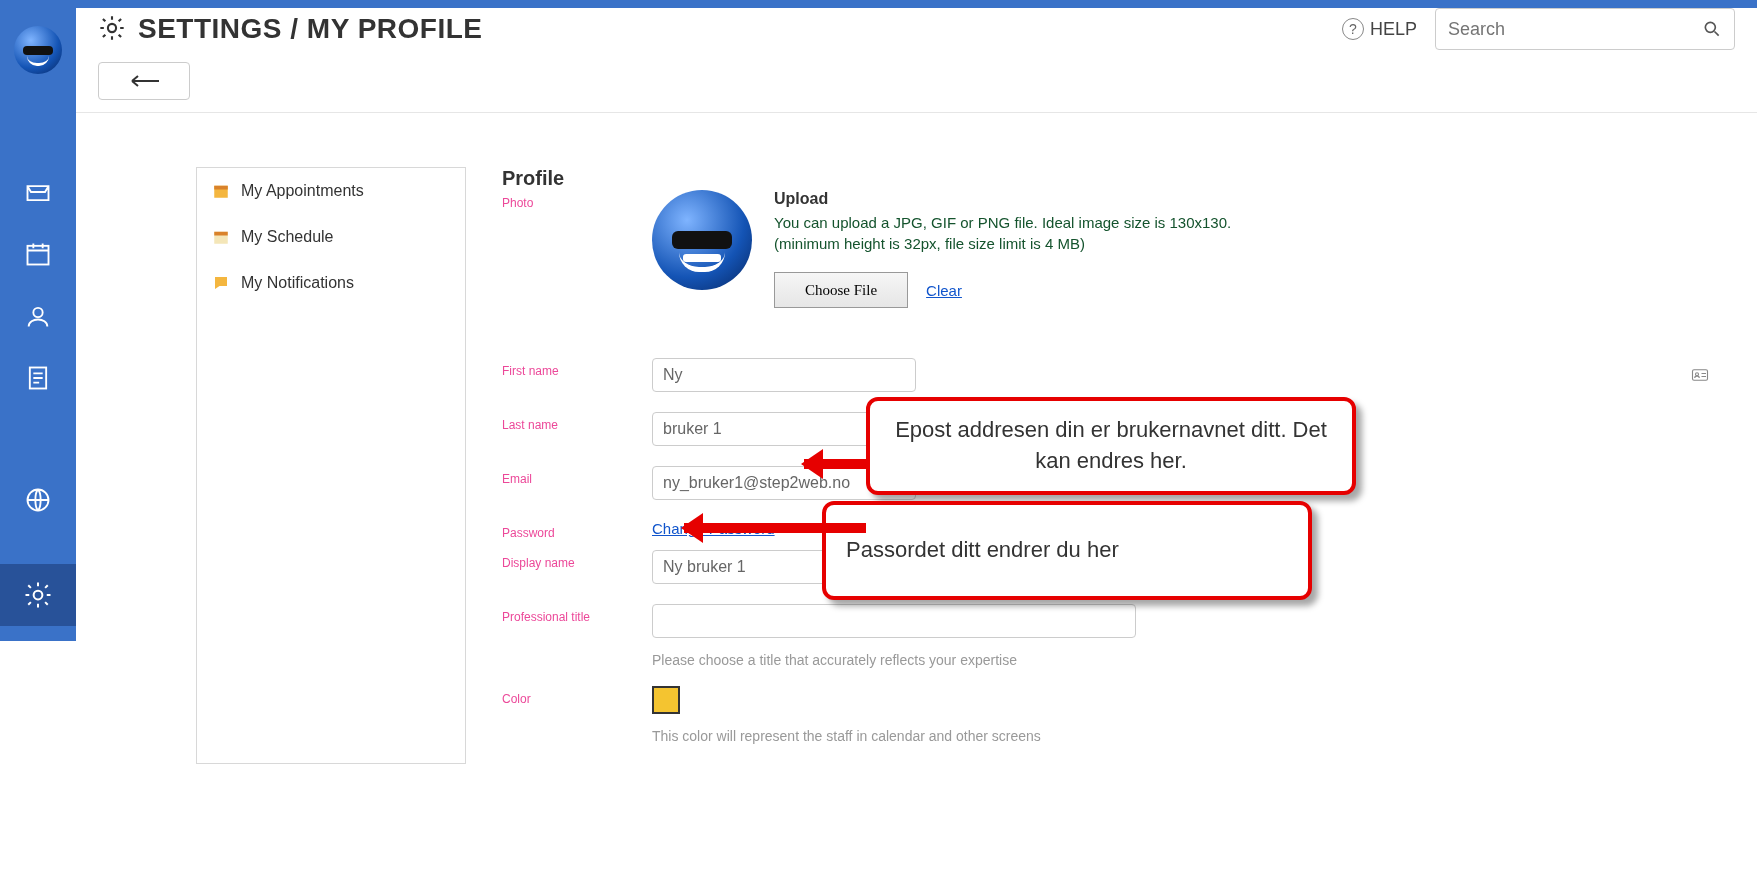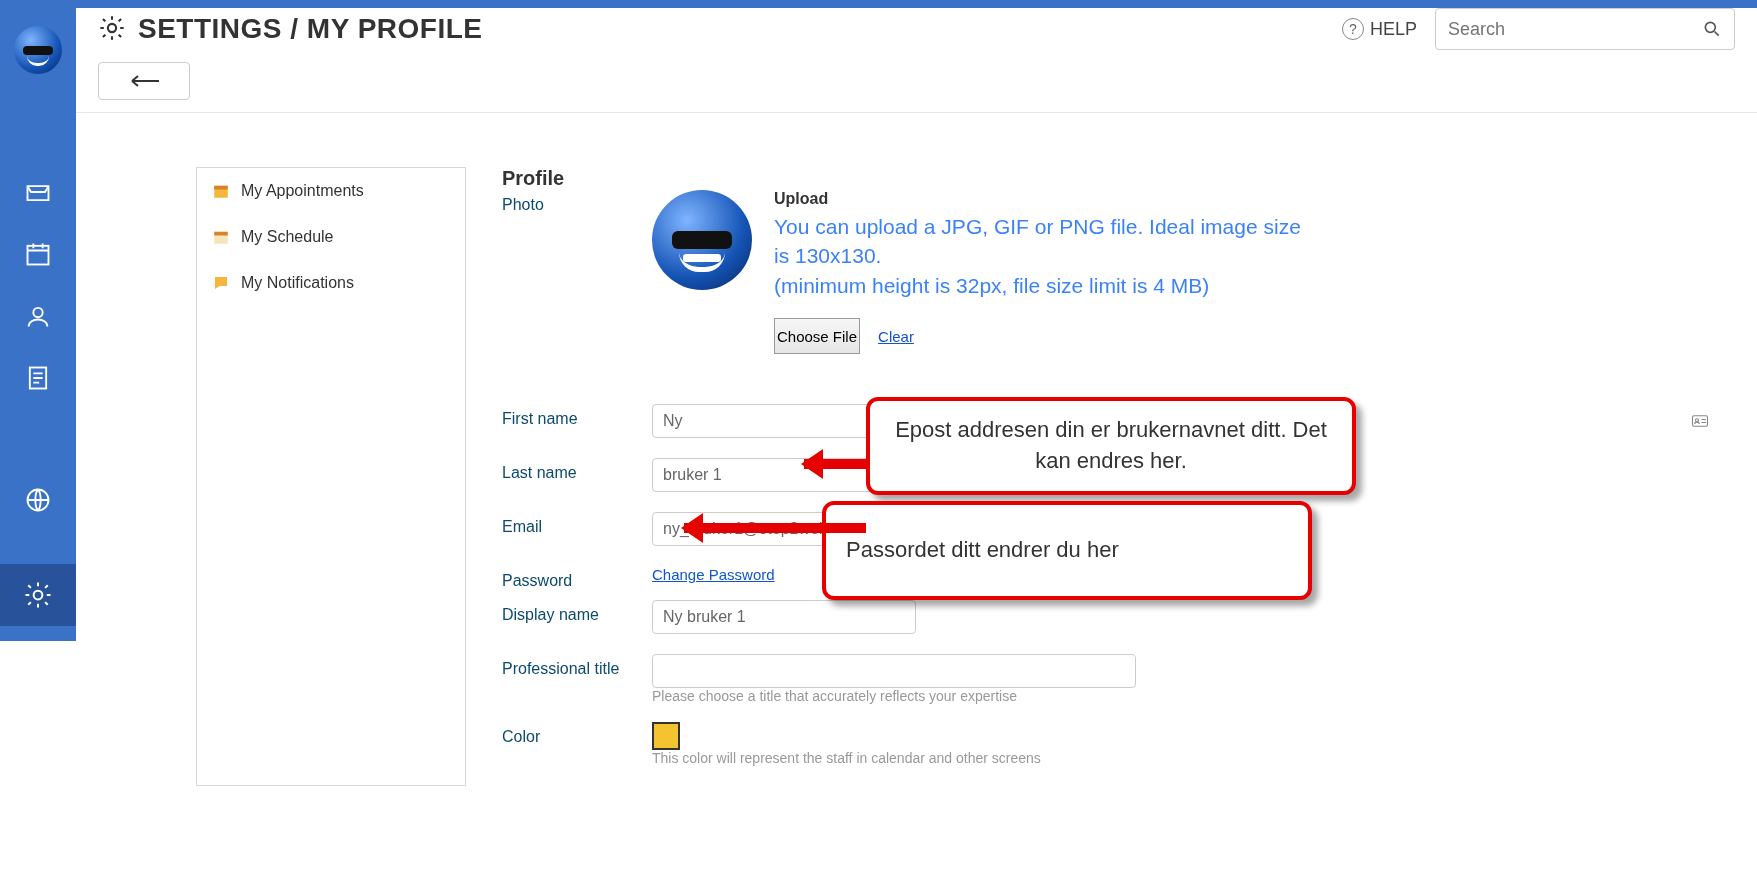--- a/index.html
+++ b/index.html
@@ -93,21 +93,21 @@
 }
 .side-menu .sm-item.active {
   background: linear-gradient(#4f8bed, #2f66c4);
   color: #fff; font-weight: 600;
 }
 .sm-icon { width: 20px; height: 20px; display: flex; align-items: center; justify-content: center; }
 
 .form-area { flex: 1; padding-right: 40px; }
 .form-area h2 { font-size: 20px; font-weight: 700; }
 .row { display: flex; align-items: flex-start; margin-bottom: 20px; }
-.row .lbl { width: 150px; padding-top: 6px; font-size: 16px; color: #0c4a6e; }
+.row .lbl { width: 150px; padding-top: 6px; font-size: 12px; color: #ec4899; }
 .row .field { flex: 1; }
 .text-input {
   height: 34px; border: 1px solid #ccc; border-radius: 4px;
   padding: 0 10px; font-size: 16px; color: #666;
   outline: none; background: #fff;
 }
 .w260 { width: 264px; }
 .w480 { width: 484px; }
 .first-name-wrap { position: relative; display: inline-block; }
 .first-name-wrap svg { position: absolute; right: 8px; top: 8px; }
@@ -118,29 +118,29 @@
   background: radial-gradient(circle at 35% 30%, #7fb4ff 0%, #1454b5 60%, #06245e 100%);
   position: relative;
   display: flex; align-items: center; justify-content: center;
 }
 .avatar-large .glasses { width: 60px; height: 18px; background: #111; border-radius: 6px; }
 .avatar-large .smile { position: absolute; bottom: 18px; width: 46px; height: 20px; border-bottom: 5px solid #fff; border-radius: 0 0 40px 40px; }
 .avatar-large .teeth { position: absolute; bottom: 28px; width: 38px; height: 8px; background: #fff; border-radius: 3px; }
 
 .upload-right { max-width: 540px; }
 .upload-right .ut { font-weight: 700; font-size: 16px; margin-bottom: 4px; }
-.upload-right .ud { font-size: 21px; color: #3b82f6; line-height: 1.4; }
+.upload-right .ud { font-size: 15px; color: #14532d; line-height: 1.4; }
 .upload-actions { margin-top: 18px; display: flex; align-items: center; gap: 18px; }
 .choose-btn {
-  height: 36px; padding: 0 2px;
+  height: 36px; padding: 0 30px;
   border: 1px solid #999; background: linear-gradient(#f6f6f6, #e6e6e6);
-  font-size: 15px; cursor: pointer;
+  font-size: 15px; cursor: pointer; font-family: Liberation Serif, serif;
 }
 .link { color: #1155cc; text-decoration: underline; cursor: pointer; font-size: 15px; }
-.hint { font-size: 14px; color: #999; margin-top: 0; }
+.hint { font-size: 14px; color: #999; margin-top: 14px; }
 .color-swatch { width: 28px; height: 28px; border: 2px solid #333; }
 
 .callout {
   position: absolute;
   border: 4px solid #e60000;
   border-radius: 12px;
   background: #fff;
   padding: 14px 20px;
   font-size: 22px;
   line-height: 1.4;

